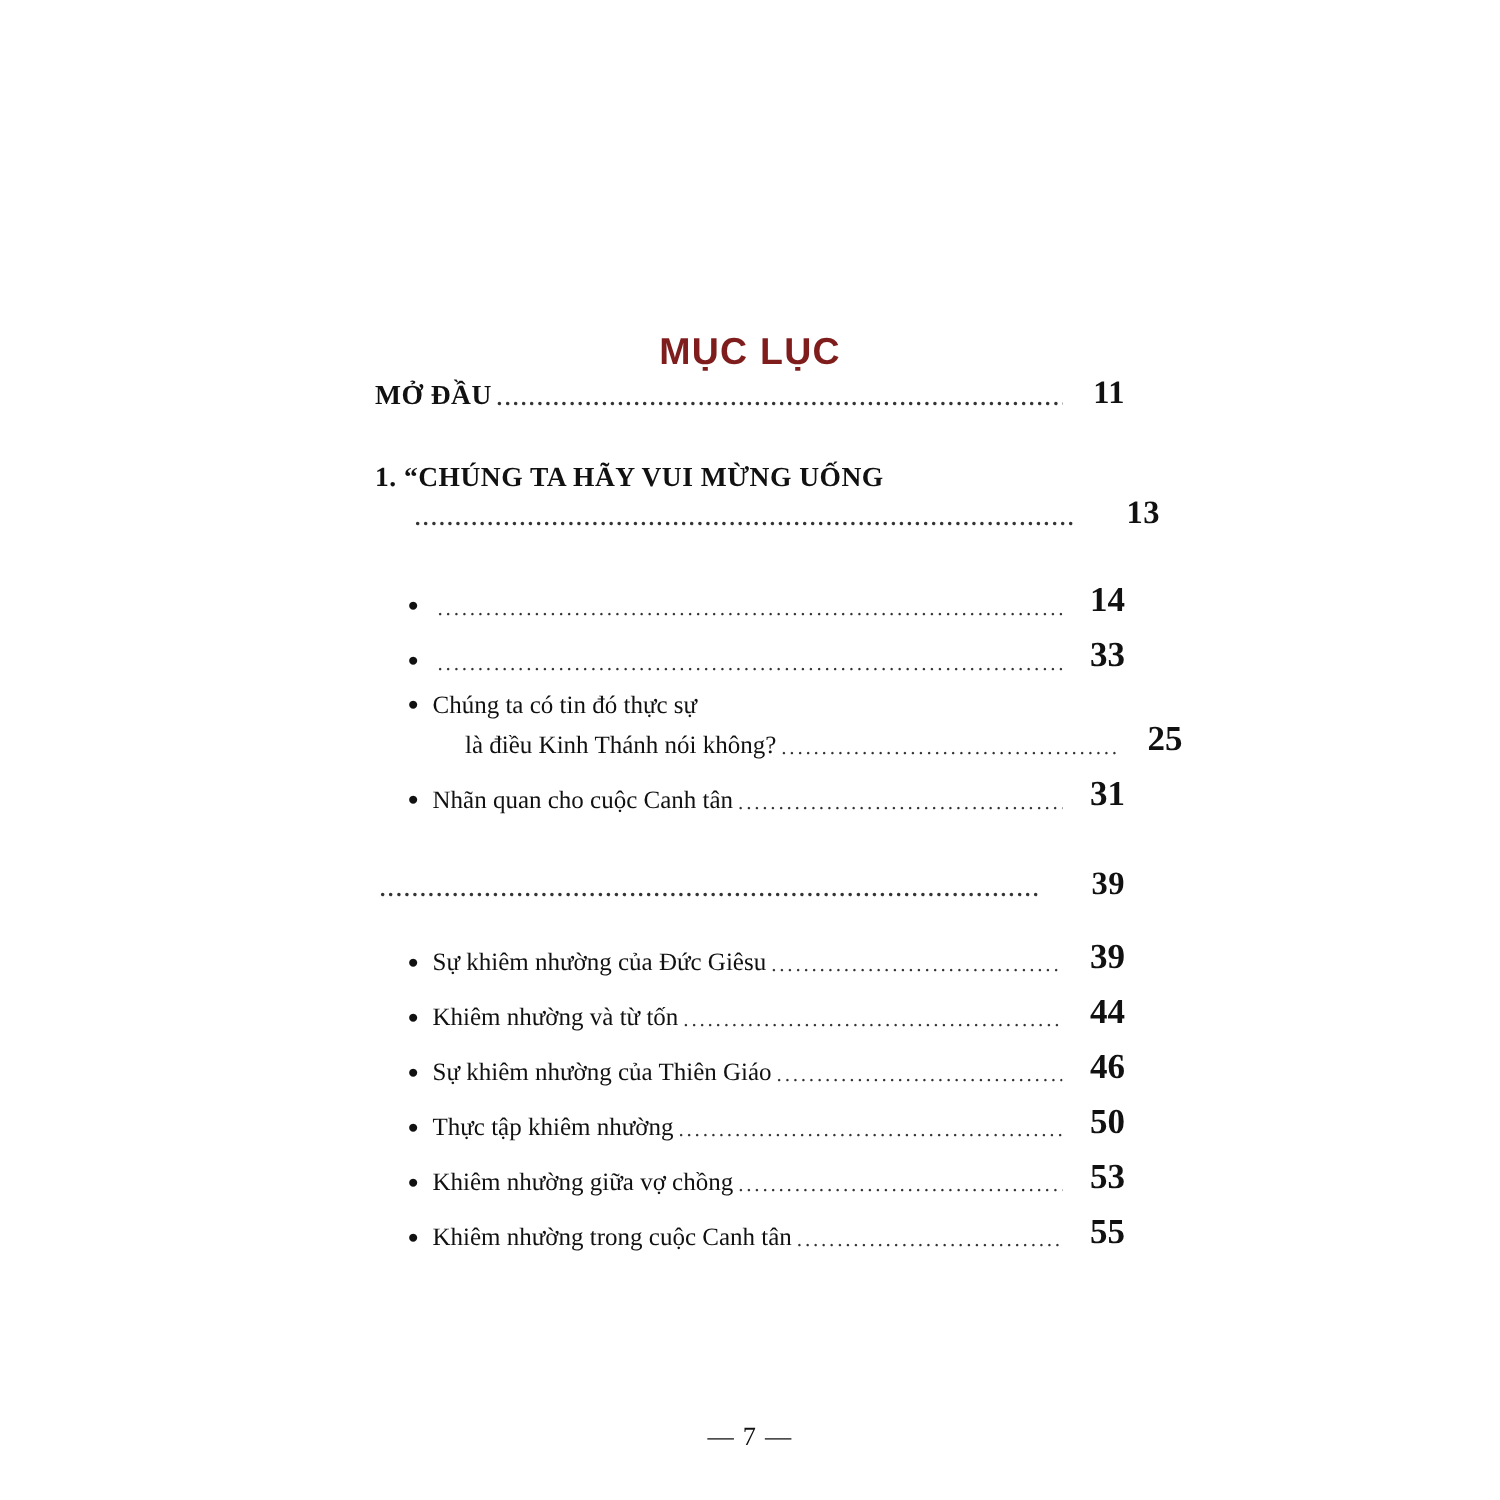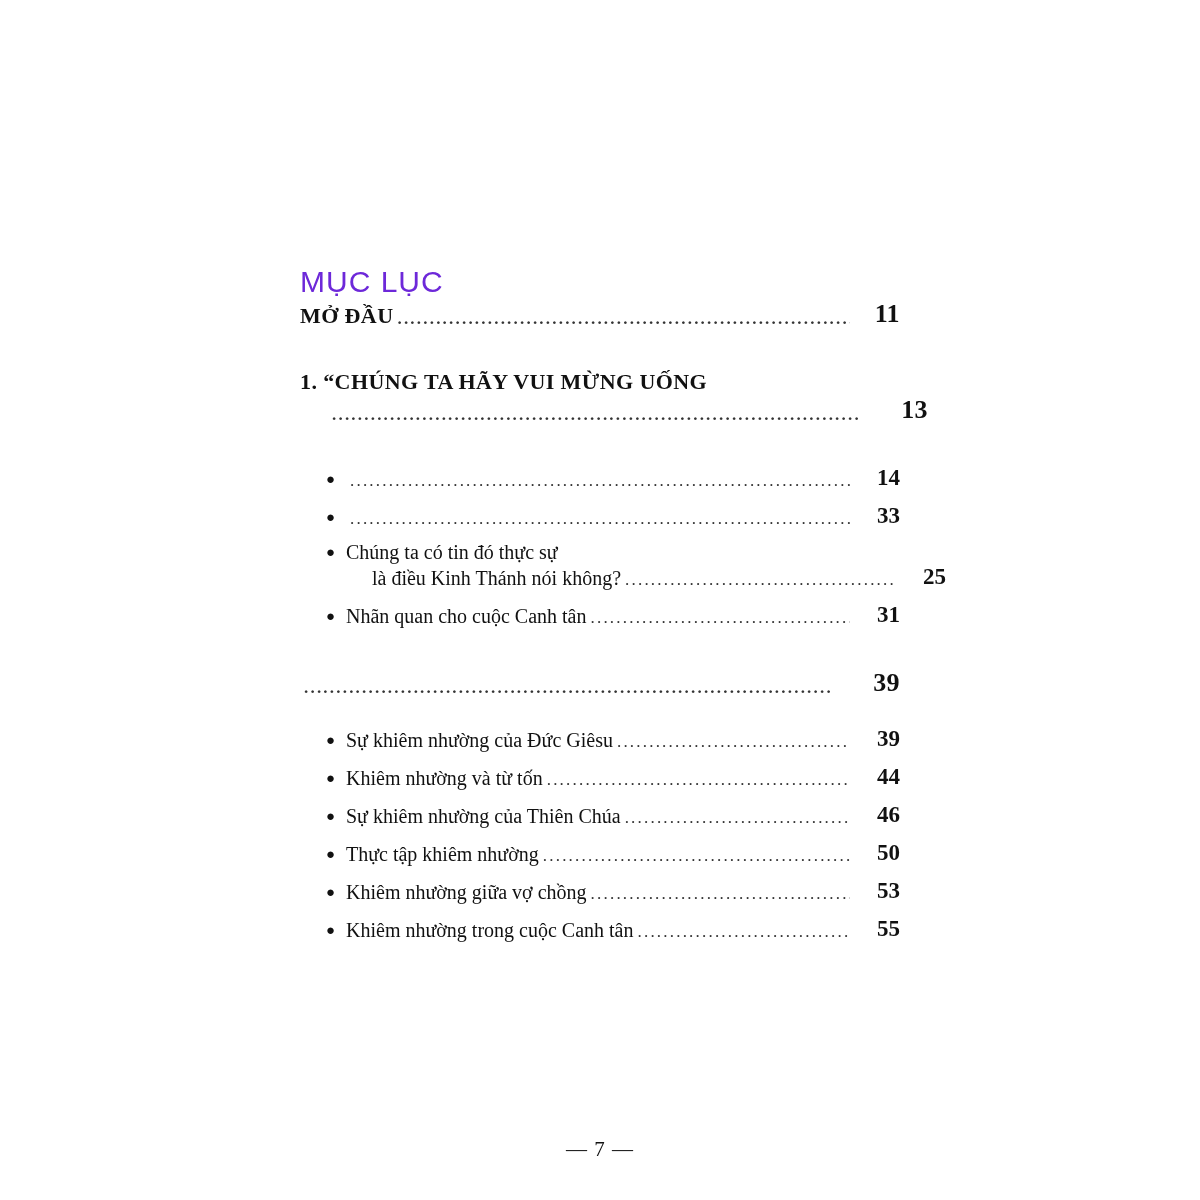--- a/index.html
+++ b/index.html
@@ -16,26 +16,27 @@
     color: #111111;
     overflow: hidden;
   }
   .content {
     position: absolute;
     left: 300px;
     top: 0;
     width: 600px;
   }
   .doc-title {
+    text-align: center;
     font-family: "Liberation Sans", sans-serif;
-    font-weight: normal;
+    font-weight: bold;
     font-size: 30px;
     letter-spacing: 1px;
     margin-top: 265px;
-    color: #6d28d9;
+    color: #7f1d1d;
   }
   .toc {
   }
   .entry {
     display: block;
     position: relative;
     margin-bottom: 0;
   }
   .entry-row {
     display: flex;
@@ -76,21 +77,21 @@
   .lvl1-cont {
     padding-left: 28px;
   }
 
   
   .lvl2 {
     font-size: 20px;
     padding-left: 26px;
   }
   .lvl2 .entry-text { font-size: 20px; }
-  .lvl2 .page-num { font-size: 23px; font-weight: bold; }
+  .lvl2 .page-num { font-size: 28px; font-weight: bold; }
   .bullet {
     flex: 0 0 auto;
     width: 20px;
     font-size: 15px;
     line-height: 1;
     padding-bottom: 4px;
   }
   .lvl2-cont {
     padding-left: 46px;
   }
@@ -201,21 +202,21 @@
           <span class="bullet">●</span>
           <span class="entry-text">Khiêm nhường và từ tốn</span>
           <span class="leader">..................................................................................</span>
           <span class="page-num">44</span>
         </div>
       </div>
 
       <div class="entry lvl2 row-gap">
         <div class="entry-row">
           <span class="bullet">●</span>
-          <span class="entry-text">Sự khiêm nhường của Thiên Chúa</span>
+          <span class="entry-text">Sự khiêm nhường của Thiên Giáo</span>
           <span class="leader">..................................................................................</span>
           <span class="page-num">46</span>
         </div>
       </div>
 
       <div class="entry lvl2 row-gap">
         <div class="entry-row">
           <span class="bullet">●</span>
           <span class="entry-text">Thực tập khiêm nhường</span>
           <span class="leader">..................................................................................</span>

